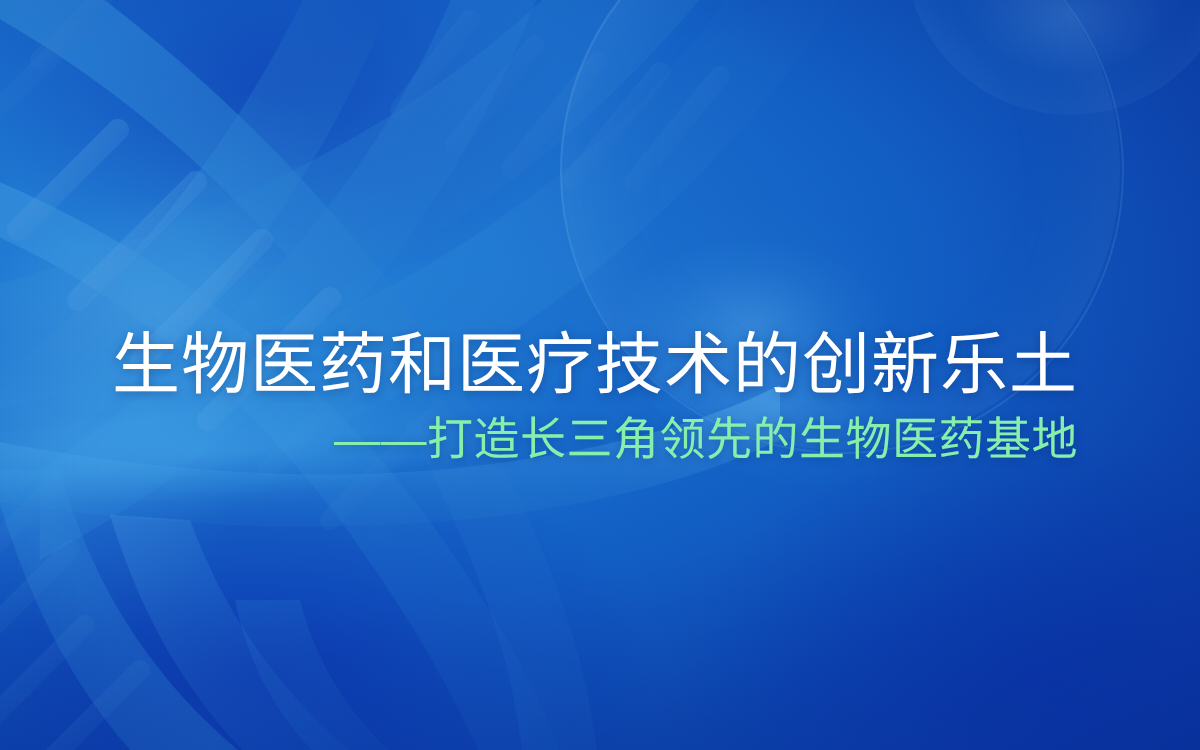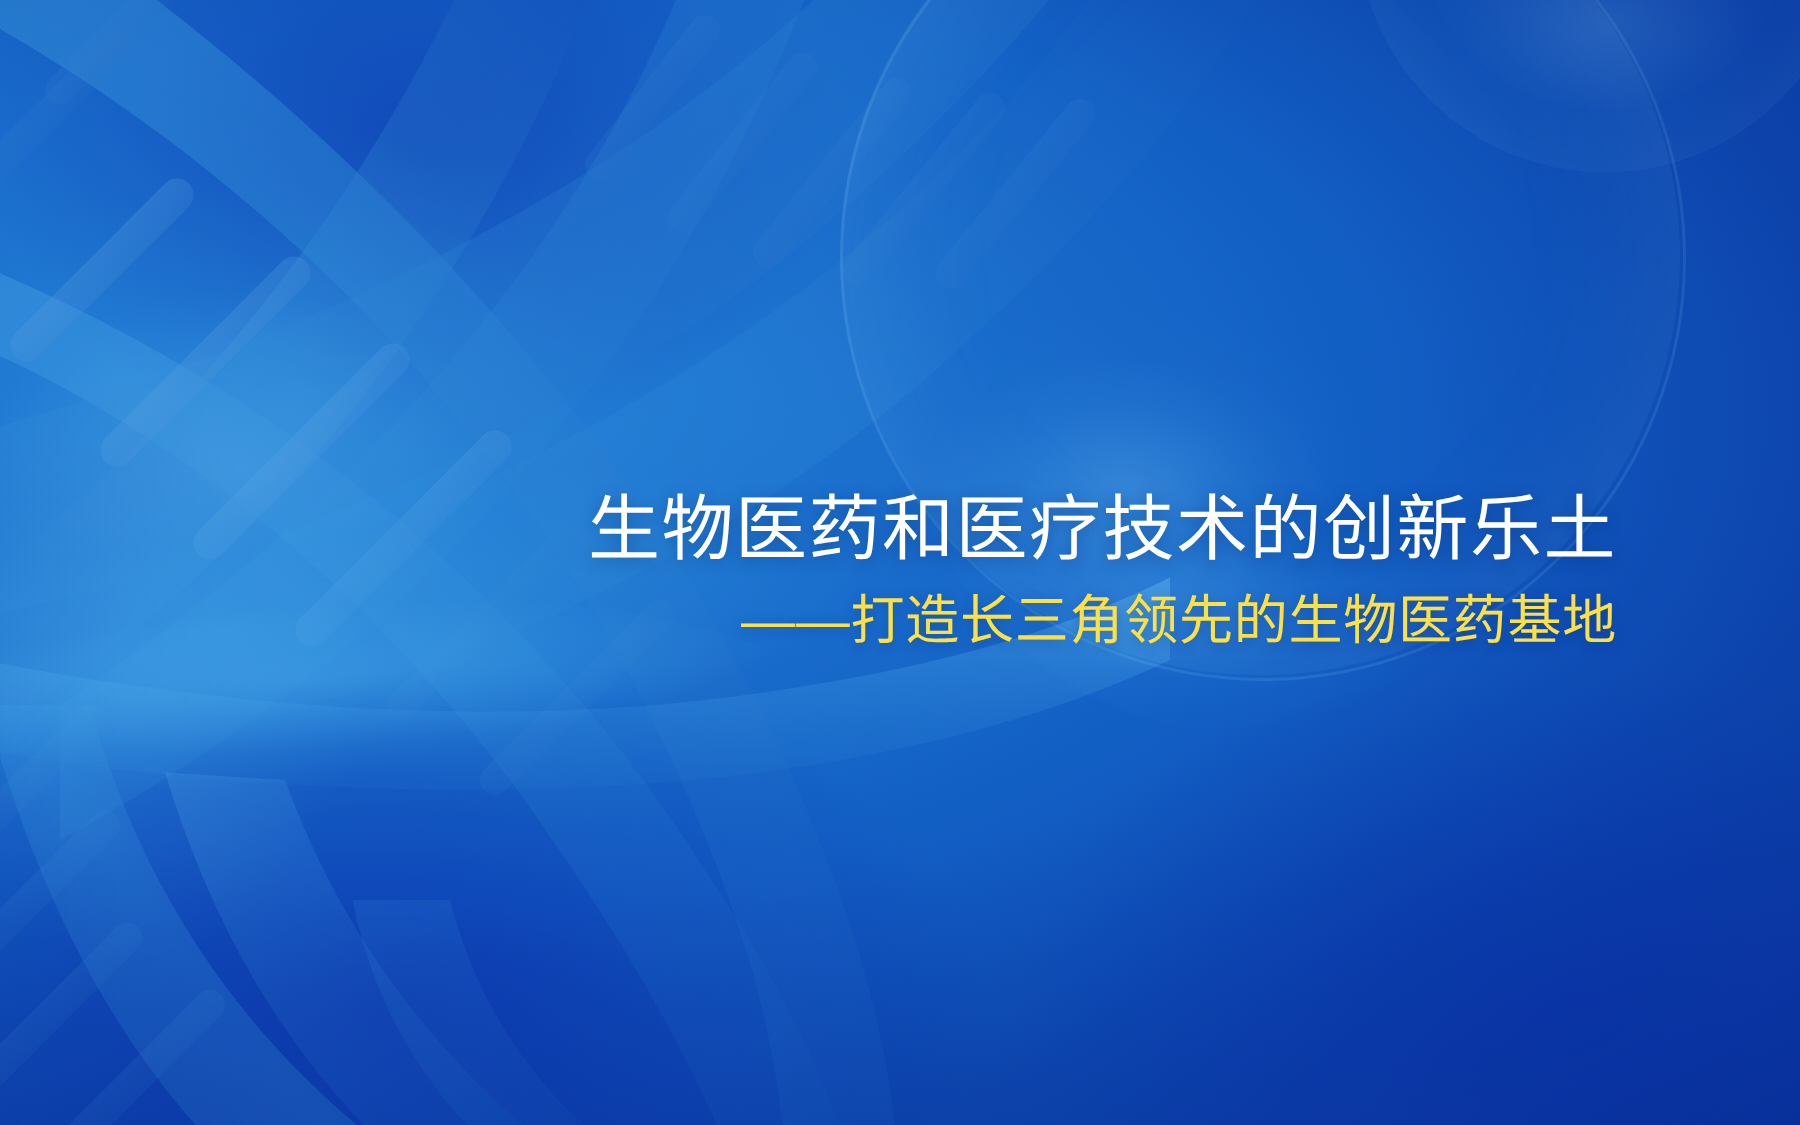--- a/index.html
+++ b/index.html
@@ -159,32 +159,32 @@
     position: absolute;
     left: 0;
     top: 330px;
     width: 1078px;
     text-align: right;
   }
 
   .slide-title {
     margin: 0;
     color: #ffffff;
-    font-size: 48px;
+    font-size: 68px;
     font-weight: 400;
     letter-spacing: 1px;
     line-height: 1.0;
     white-space: nowrap;
     text-shadow: 0 2px 10px rgba(2,30,90,0.35);
   }
 
   .slide-subtitle {
     margin: 18px 0 0 0;
-    color: #fde047;
-    font-size: 36px;
+    color: #86efac;
+    font-size: 46px;
     font-weight: 400;
     letter-spacing: 0.5px;
     line-height: 1.0;
     white-space: nowrap;
     text-shadow: 0 2px 8px rgba(2,30,90,0.30);
   }
 </style>
 </head>
 <body>
 

